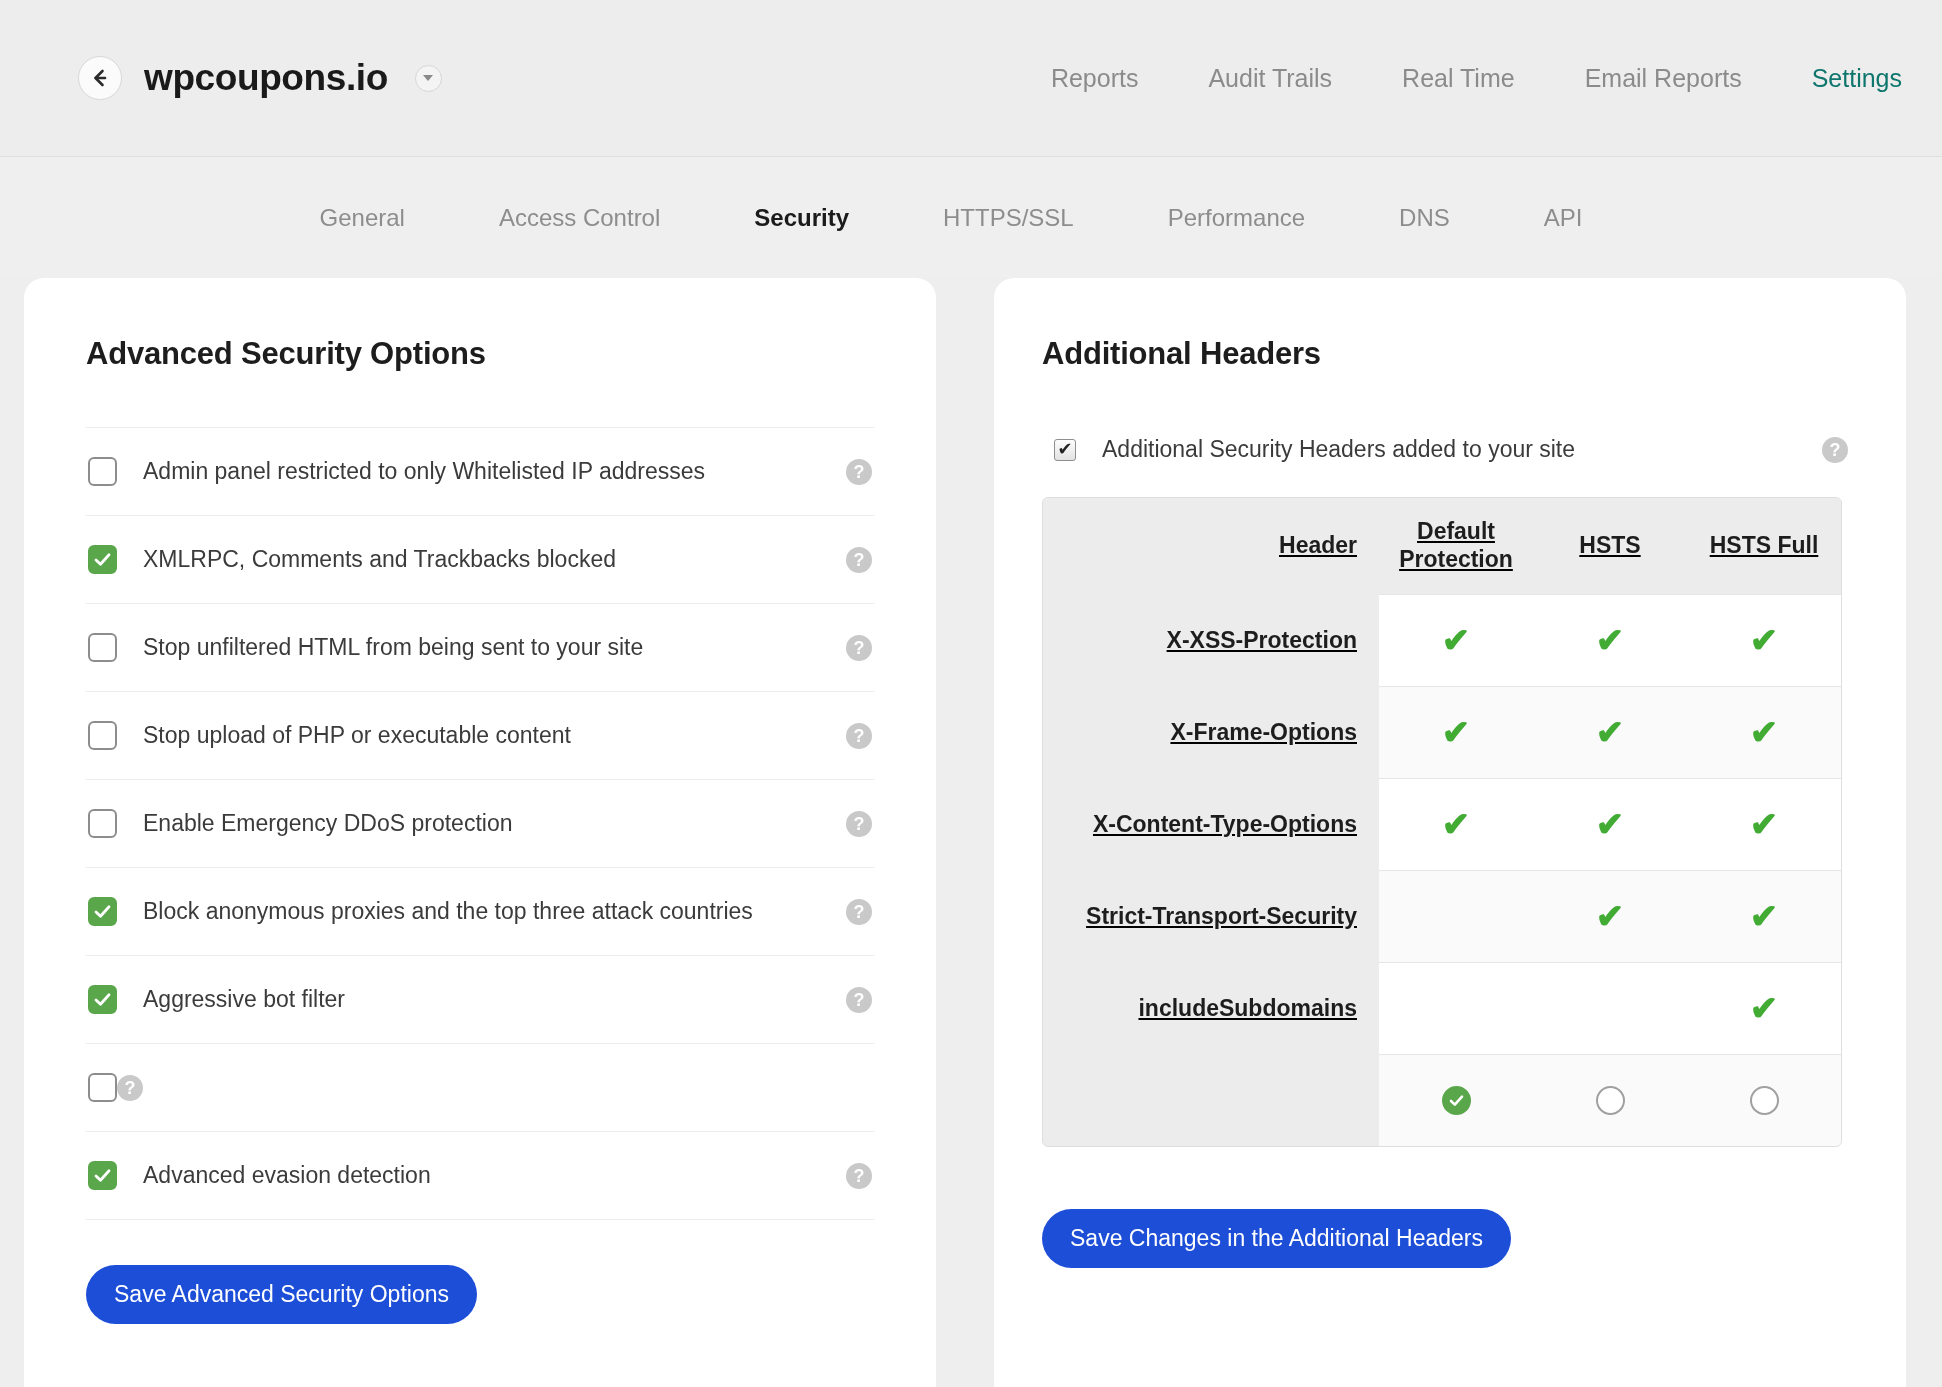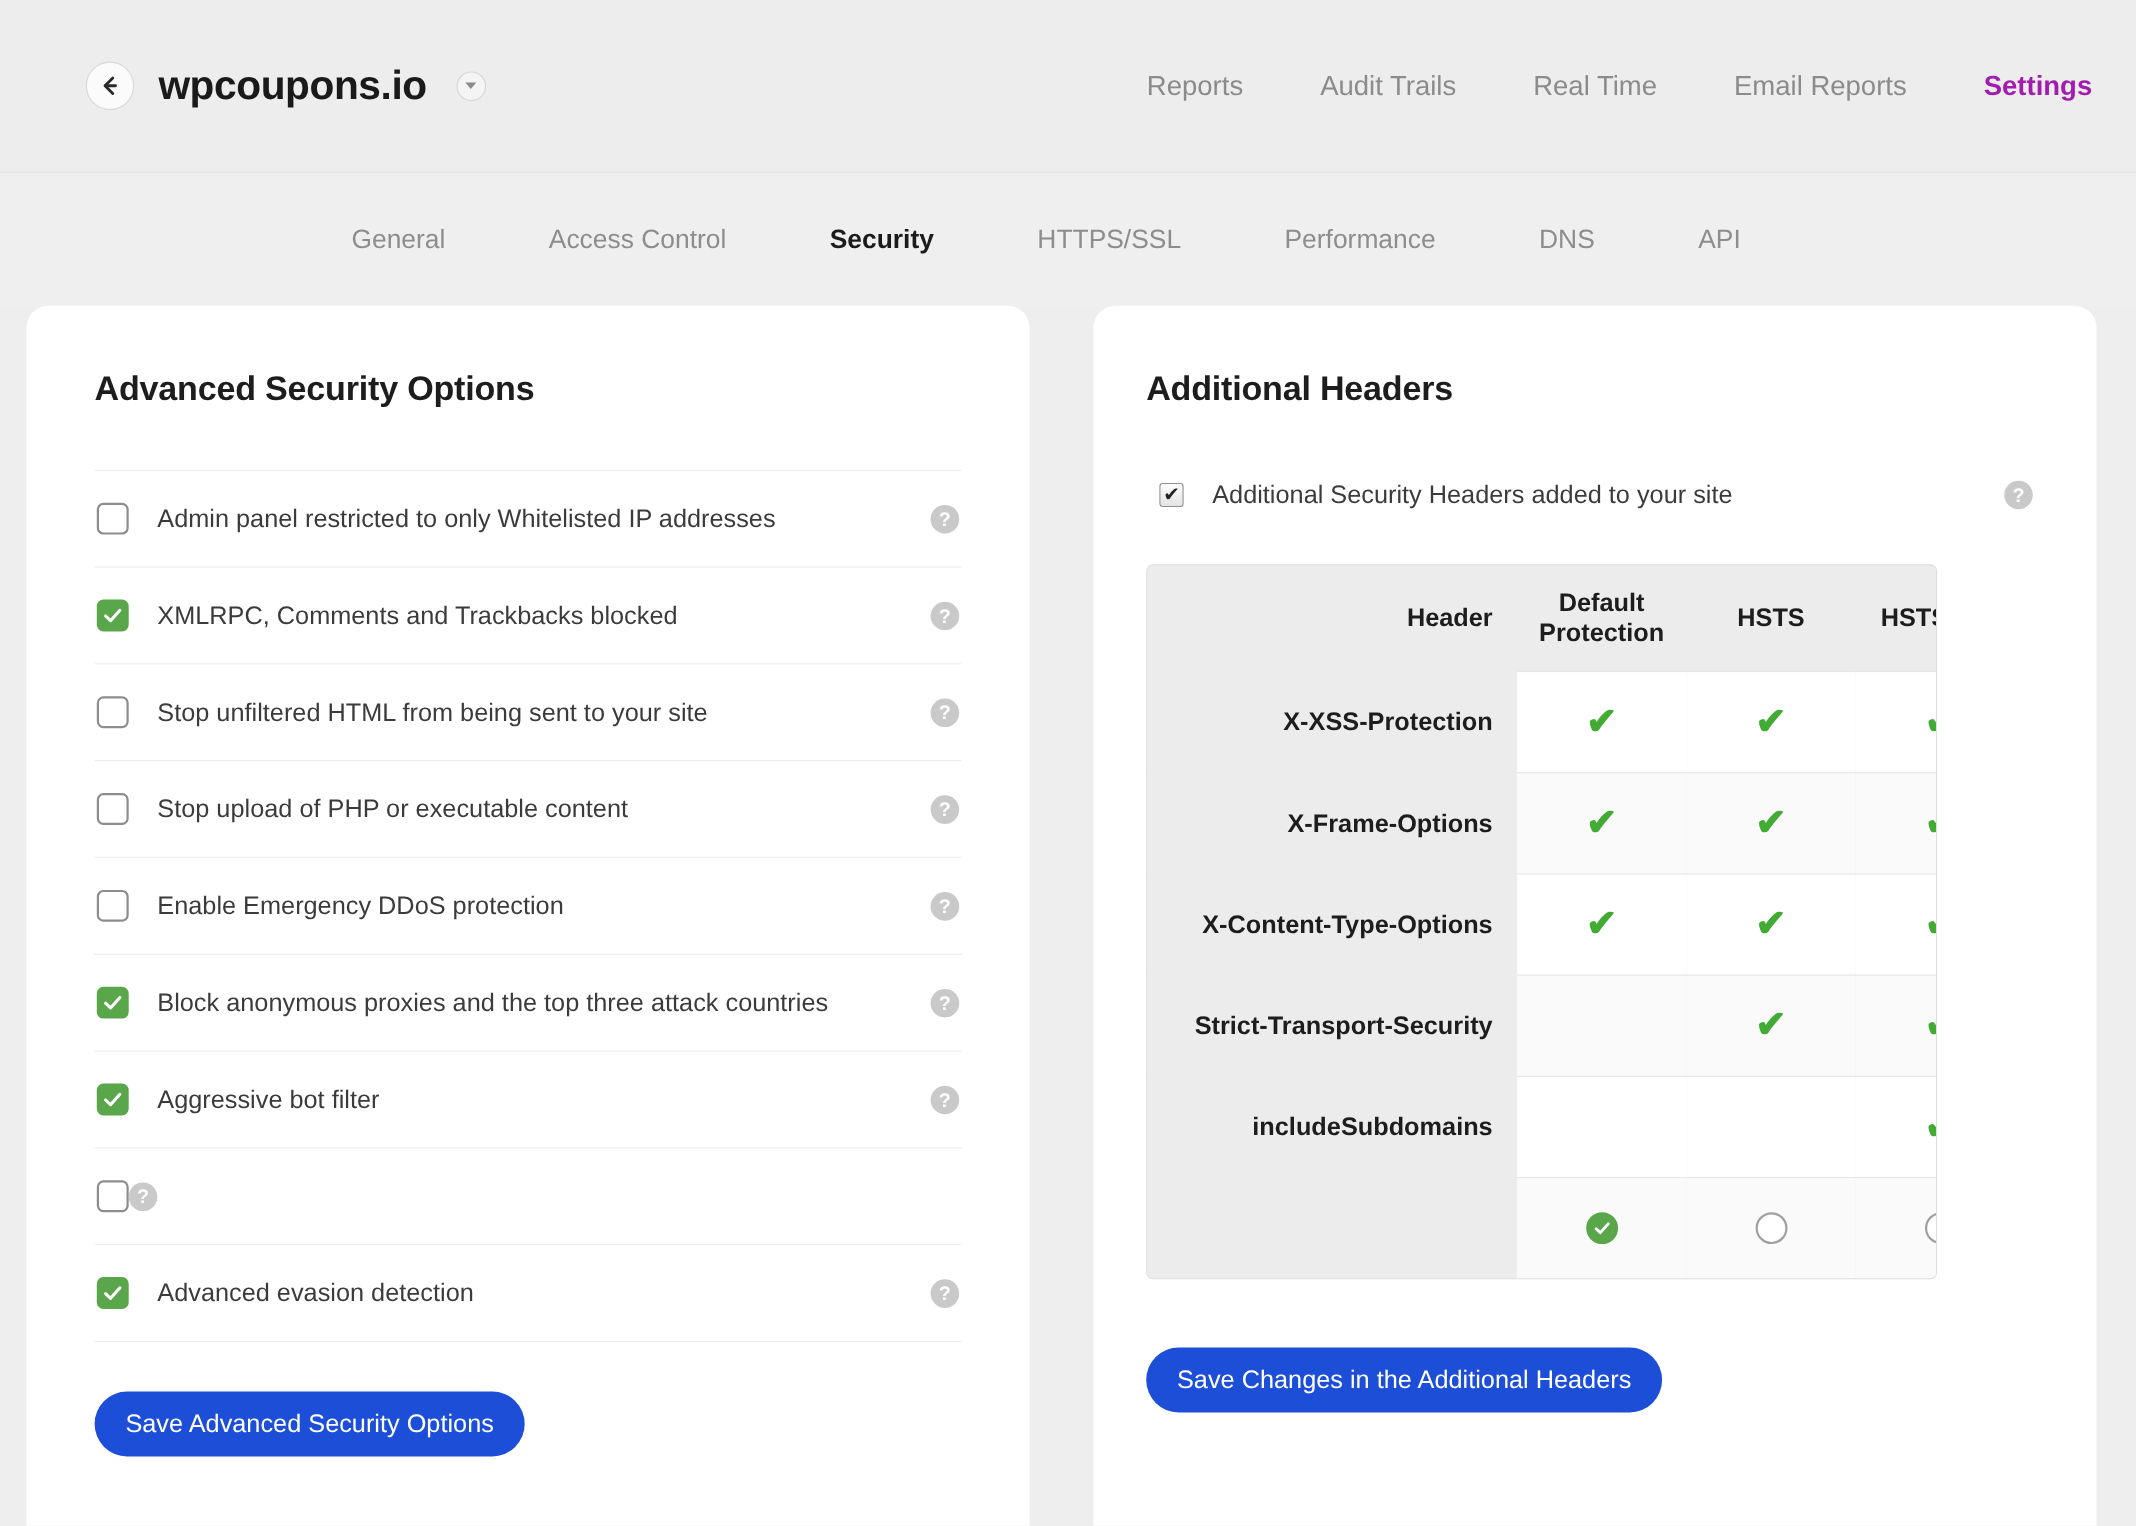--- a/index.html
+++ b/index.html
@@ -64,22 +64,22 @@
   }
   .mainnav a {
     font-size: 25px;
     color: #8b8b8b;
     text-decoration: none;
     padding: 0 35px;
     white-space: nowrap;
     cursor: pointer;
   }
   .mainnav a.active {
-    color: #a21caf;
-    font-weight: bold;
+    color: #0f766e;
+    font-weight: normal;
     padding-right: 0;
   }
 
   
   .subnav {
     height: 121px;
     background: #efefef;
     display: flex;
     align-items: center;
     justify-content: center;
@@ -201,26 +201,27 @@
   }
   .hdr-toggle-label {
     margin-left: 26px;
     font-size: 23px;
     color: #3b3b3b;
     flex: 1 1 auto;
   }
 
   
   .hdr-table {
-    margin-top: 50px;
+    margin-top: 34px;
     border: 1px solid #dedede;
     border-radius: 6px;
     overflow: hidden;
     background: #ececec;
-    width: 719px;
+    width: 800px;
+    text-decoration: underline;
   }
   table.ht { border-collapse: collapse; width: 100%; table-layout: fixed; }
   table.ht col.c-name { width: 336px; }
   table.ht col.c-data { width: 154px; }
   table.ht th, table.ht td { padding: 0; }
 
   .ht thead th {
     height: 96px;
     vertical-align: middle;
     font-size: 23px;

